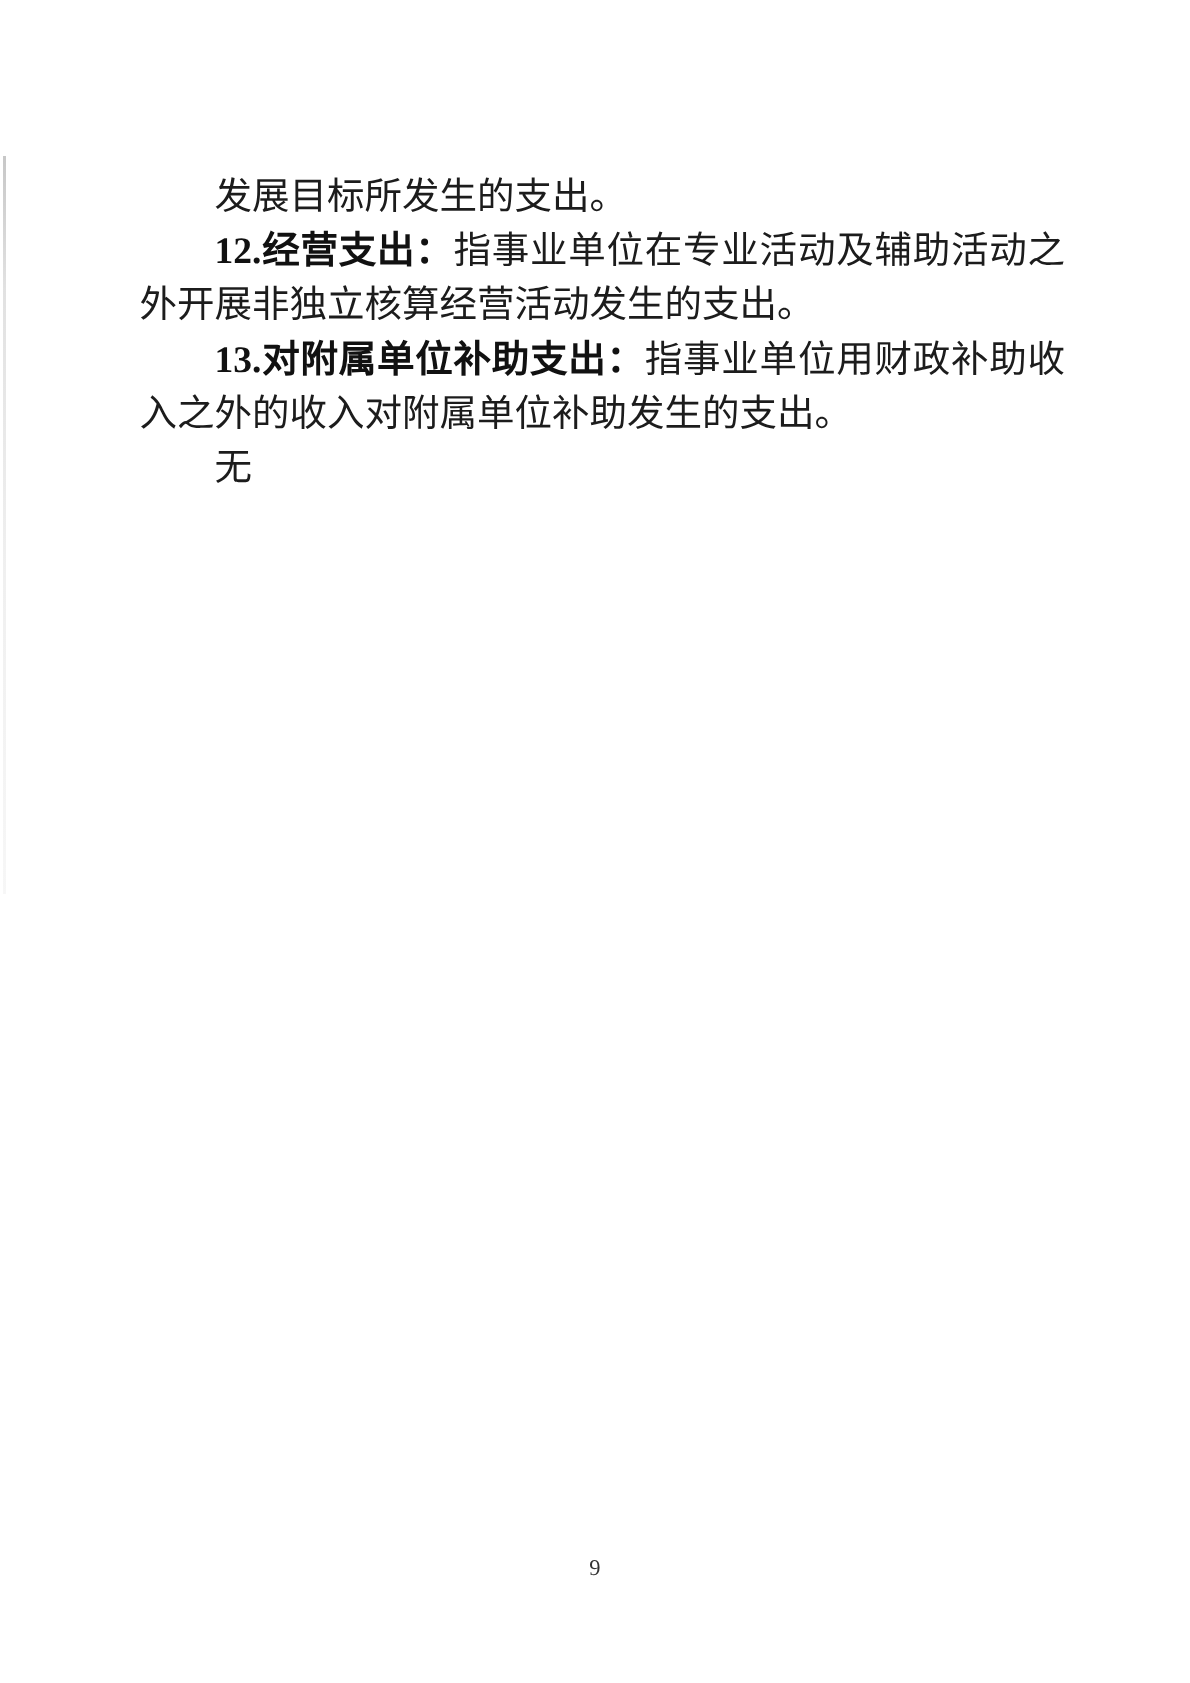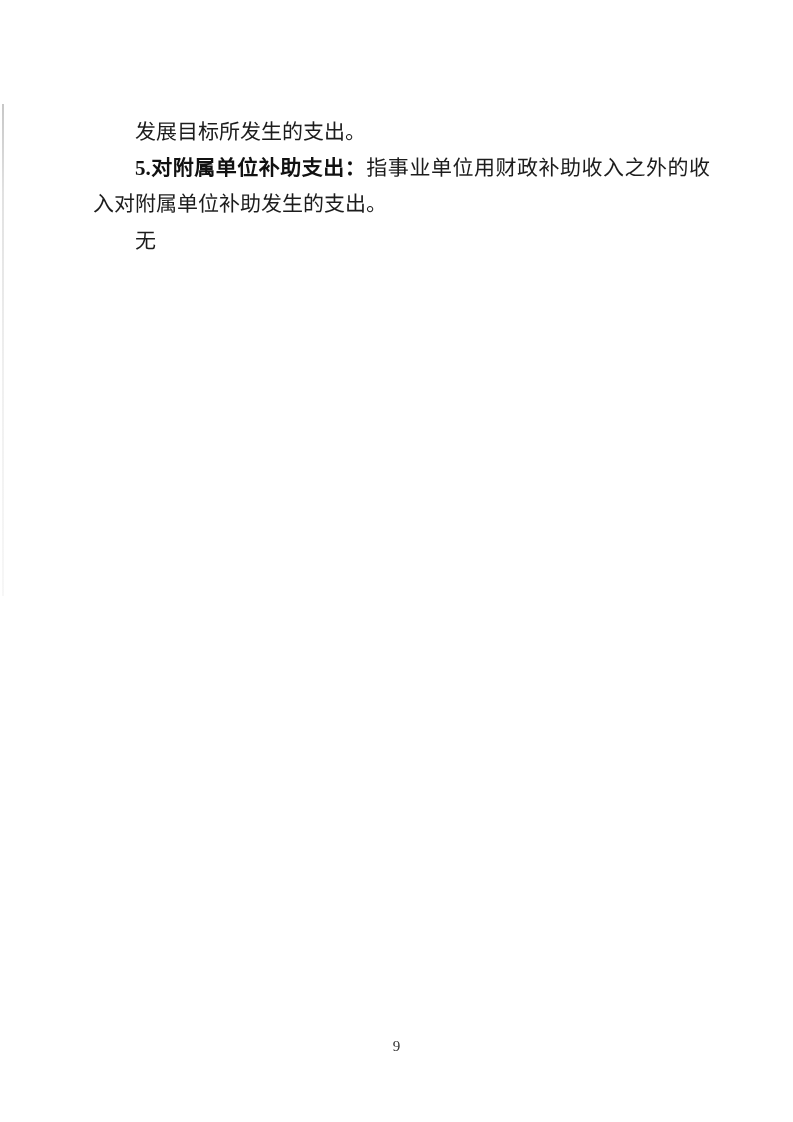--- a/index.html
+++ b/index.html
@@ -27,21 +27,21 @@
     width: 2px;
     height: 492px;
     background: linear-gradient(#9a9a9a 0%, #c9c9c9 18%, #e3e3e3 55%, #f0f0f0 100%);
     opacity: 0.55;
   }
   .content {
     position: absolute;
     left: 93px;
     top: 114px;
     width: 617px;
-    font-size: 21px;
+    font-size: 25px;
     line-height: 36.2px;
     text-align: justify;
     letter-spacing: 0;
   }
   .content p {
     margin: 0;
     padding: 0;
     text-indent: 2em;
   }
   .num-label {
@@ -63,22 +63,23 @@
 
 <div class="page">
 
   <div class="scan-edge-artifact"></div>
 
   <div class="content">
 
     <p><b class="num-label"></b><span>发展目标所发生的支出。</span></p>
 
 
+    <p><b class="num-label">12.经营支出：</b><span>指事业单位在专业活动及辅助活动之外开展非独立核算经营活动发生的支出。</span></p>
 
-    <p><b class="num-label">5.对附属单位补助支出：</b><span>指事业单位用财政补助收入之外的收入对附属单位补助发生的支出。</span></p>
+    <p><b class="num-label">13.对附属单位补助支出：</b><span>指事业单位用财政补助收入之外的收入对附属单位补助发生的支出。</span></p>
 
 
 
     <p><b class="num-label"></b><span>无</span></p>
 
   </div>
 
   <div class="footer">9</div>
 
 </div>

